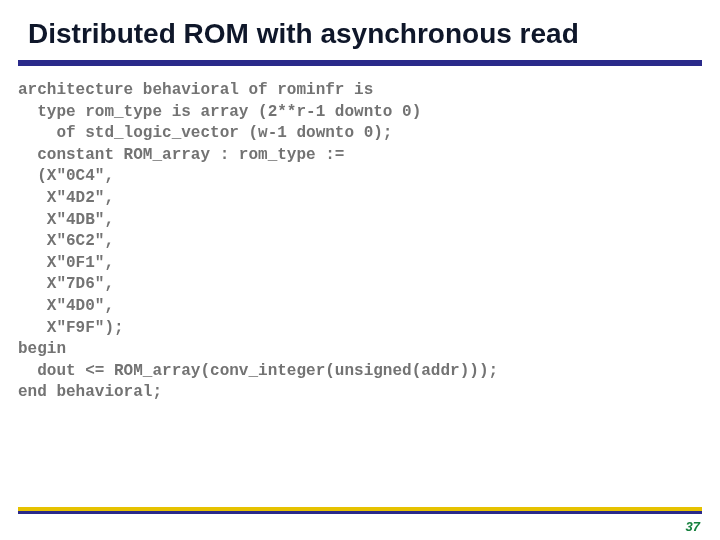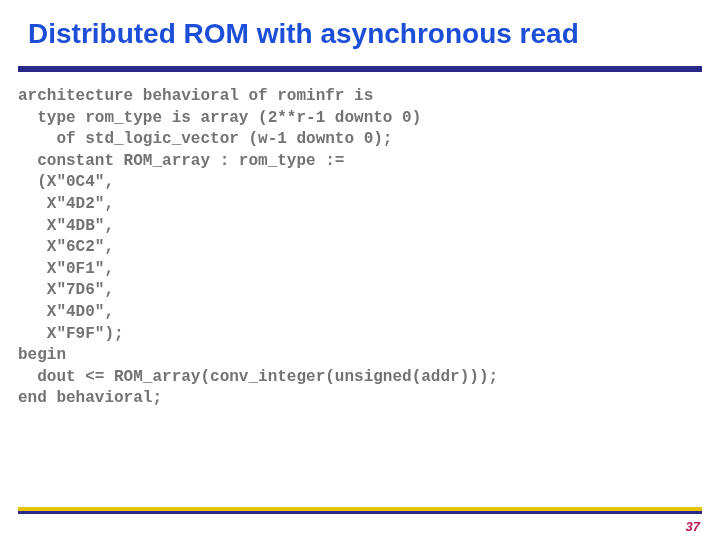--- a/index.html
+++ b/index.html
@@ -14,22 +14,22 @@
   }
   .slide {
     width: 720px;
     height: 540px;
     position: relative;
     box-sizing: border-box;
   }
   .title {
     font-size: 28px;
     font-weight: bold;
-    color: #1d4ed8;
-    padding: 18px 0 16px 28px;
+    color: #0f172a;
+    padding: 18px 0 10px 28px;
   }
   .title-rule {
     margin: 0 18px 0 18px;
     height: 6px;
     background: #2a2a8a;
   }
   .code-block {
     font-family: "Courier New", Courier, monospace;
     font-size: 16px;
     font-weight: bold;
@@ -47,21 +47,21 @@
     background: #e6c200;
     border-bottom: 3px solid #2a2a8a;
   }
   .page-number {
     position: absolute;
     right: 20px;
     bottom: 6px;
     font-size: 13px;
     font-weight: bold;
     font-style: italic;
-    color: #be185d;
+    color: #15803d;
   }
 </style>
 </head>
 <body>
 
 <div class="slide">
   <div class="title">Distributed ROM with asynchronous read</div>
   <div class="title-rule"></div>
 
   <div class="code-block"><span>architecture behavioral of rominfr is</span>

